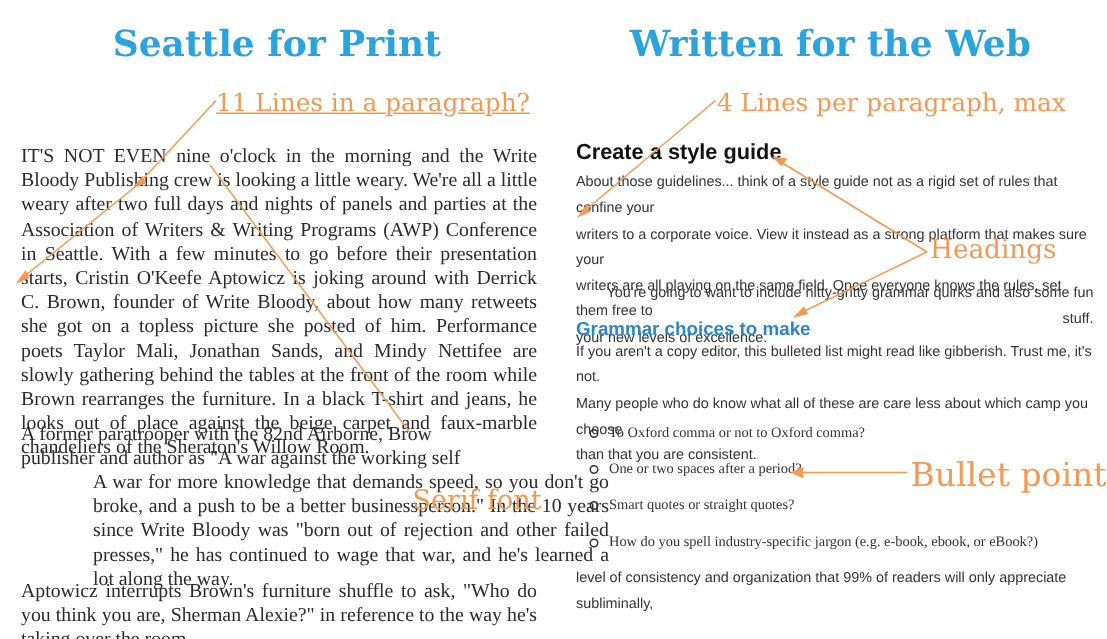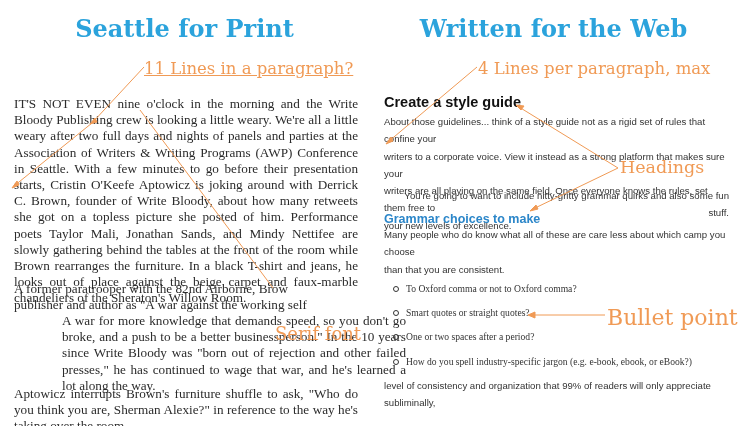--- a/index.html
+++ b/index.html
@@ -52,28 +52,29 @@
   <div>About those guidelines... think of a style guide not as a rigid set of rules that confine your</div>
   <div>writers to a corporate voice. View it instead as a strong platform that makes sure your</div>
   <div>writers are all playing on the same field. Once everyone knows the rules, set them free to</div>
   <div>your new levels of excellence.</div>
 </div>
 <div class="note" style="left:620px; top:159px; font-size:17.5px;text-align:center;">Headings</div>
 <div class="web" style="top:187px;text-align:right;">You're going to want to include nitty-gritty grammar quirks and also some fun stuff.</div>
 
 <div class="web-h2" style="top:212px;">Grammar choices to make</div>
 <div class="web" style="top:226px;">
+  <div>If you aren't a copy editor, this bulleted list might read like gibberish. Trust me, it's not.</div>
   <div>Many people who do know what all of these are care less about which camp you choose</div>
   <div>than that you are consistent.</div>
 </div>
 
 <ul class="bullets" style="top:282px;">
   <li><span class="bdot"></span><span>To Oxford comma or not to Oxford comma?</span></li>
+  <li><span class="bdot"></span><span>One or two spaces after a period?</span></li>
   <li><span class="bdot"></span><span>Smart quotes or straight quotes?</span></li>
-  <li><span class="bdot"></span><span>One or two spaces after a period?</span></li>
   <li><span class="bdot"></span><span>How do you spell industry-specific jargon (e.g. e-book, ebook, or eBook?)</span></li>
 </ul>
 <div class="note" style="left:607px; top:307px; font-size:22px;">Bullet points</div>
 
 <div class="web" style="top:377px;">
   <div>level of consistency and organization that 99% of readers will only appreciate subliminally,</div>
 
 </div>
 
 <svg class="lines" width="738" height="426">

